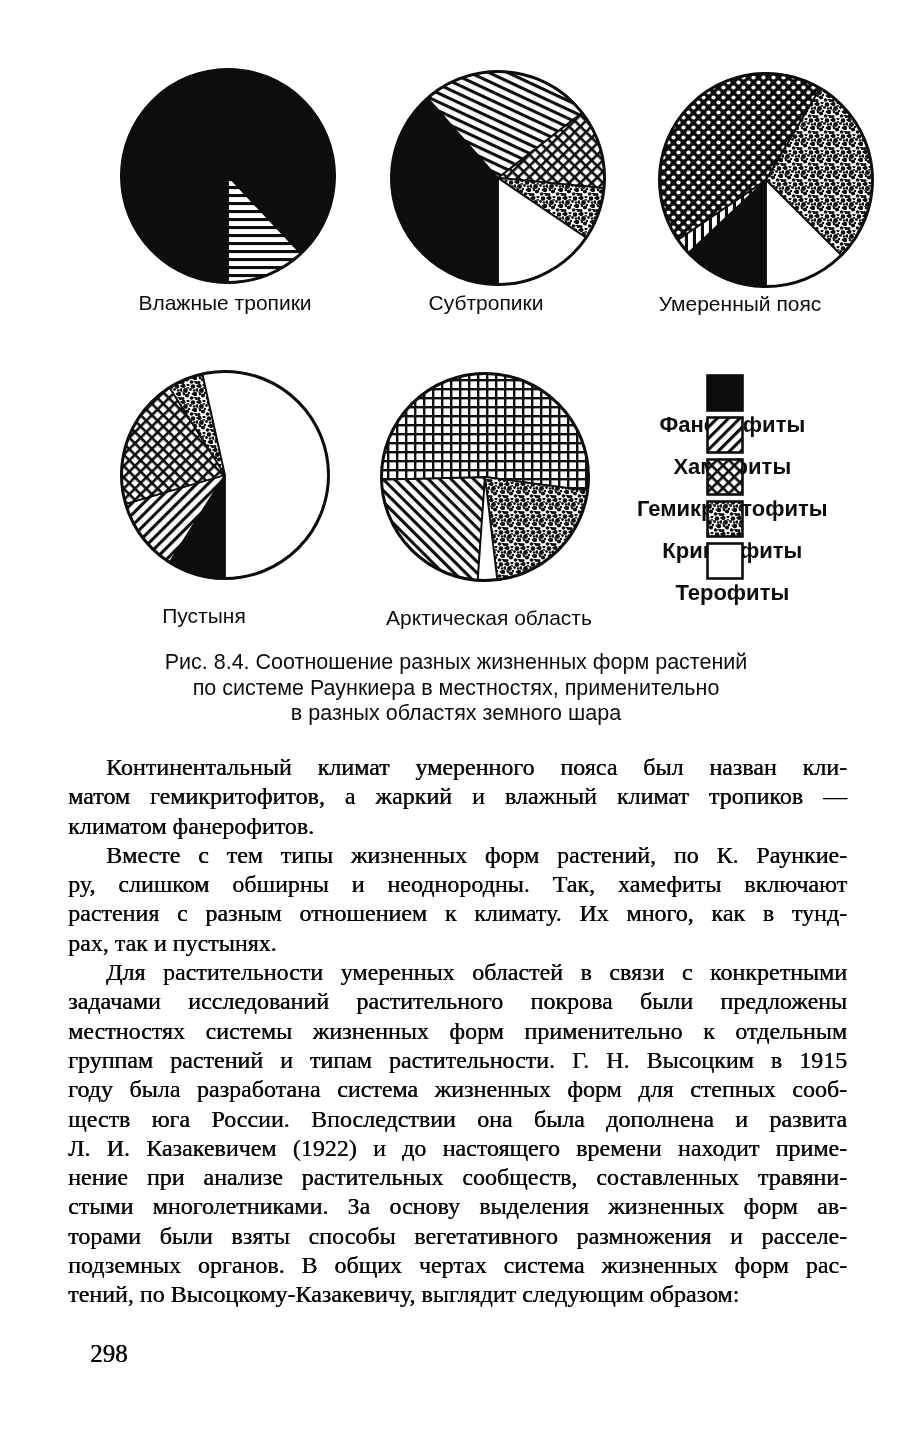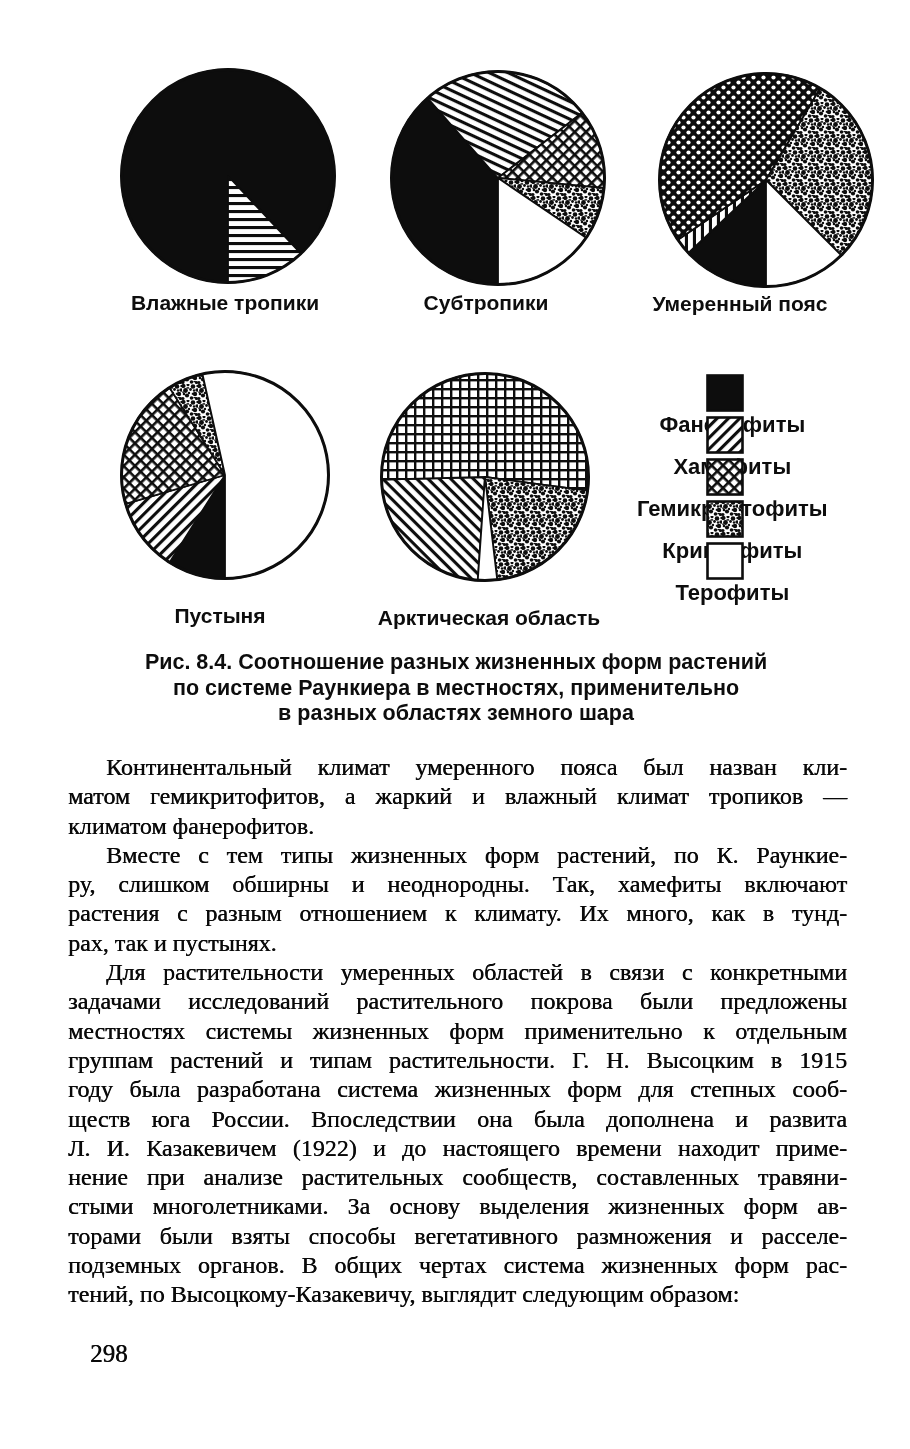--- a/index.html
+++ b/index.html
@@ -2,28 +2,28 @@
 <html><head>
 <meta charset="utf-8">
 <style>
   html,body{margin:0;padding:0;background:#ffffff;}
   .page{position:relative;width:910px;height:1449px;background:#ffffff;overflow:hidden;
         font-family:"Liberation Serif",serif;color:#0d0d0d;}
   .figure{position:absolute;left:0;top:0;width:910px;height:740px;}
   .pie{position:absolute;}
   .pie svg{display:block;}
   .pie-label{position:absolute;transform:translateX(-50%);white-space:nowrap;
-             font-family:"Liberation Sans",sans-serif;font-weight:700;font-size:21px;color:#0d0d0d;}
+             font-family:"Liberation Sans",sans-serif;font-weight:400;font-size:21px;color:#0d0d0d;}
   .legend{position:absolute;left:622px;top:374px;display:flex;flex-direction:column;}
   .legend-row{display:flex;align-items:center;height:36px;margin-bottom:6px;flex-direction:column;}
   .legend-row svg{flex:0 0 auto;display:block;}
   .legend-label{margin-left:15px;font-family:"Liberation Sans",sans-serif;font-weight:700;
                 font-size:22px;white-space:nowrap;color:#0d0d0d;}
   .caption{position:absolute;left:66px;top:650px;width:780px;text-align:center;
-           font-family:"Liberation Sans",sans-serif;font-weight:700;font-size:21.5px;
+           font-family:"Liberation Sans",sans-serif;font-weight:400;font-size:21.5px;
            line-height:25.5px;color:#0d0d0d;}
   .body-text{position:absolute;left:68px;top:753px;width:779px;
              font-size:24px;line-height:29.3px;color:#0a0a0a;
              text-shadow:0.4px 0 0 currentColor;}
   .tline{text-align:justify;text-align-last:justify;}
   .tline.first{text-indent:38px;}
   .tline.last{text-align-last:left;}
   .page-number{position:absolute;left:90px;top:1340px;font-size:25px;color:#0a0a0a;
                text-shadow:0.4px 0 0 currentColor;}
 </style>
@@ -215,21 +215,21 @@
           <path d="M 107 107 L 3.5308958076475534 109.52873043879964 A 103.5 103.5 0 1 1 209.59080841603458 120.6885363916122 Z" fill="url(#p4-grid)" stroke="#0d0d0d" stroke-width="1.8" stroke-linejoin="round"></path>
           <path d="M 107 107 L 209.59080841603458 120.6885363916122 A 103.5 103.5 0 0 1 119.25481071972285 209.77193008902657 Z" fill="url(#p4-speckle)" stroke="#0d0d0d" stroke-width="1.8" stroke-linejoin="round"></path>
           <path d="M 107 107 L 119.25481071972285 209.77193008902657 A 103.5 103.5 0 0 1 99.78020496748297 210.2478792018918 Z" fill="#ffffff" stroke="#0d0d0d" stroke-width="1.8" stroke-linejoin="round"></path>
           <circle cx="107" cy="107" r="103.5" fill="none" stroke="#0d0d0d" stroke-width="3"></circle>
         </svg>
       </div>
 
     <div class="pie-label" style="left:225px;top:291px">Влажные тропики</div>
     <div class="pie-label" style="left:486px;top:291px">Субтропики</div>
     <div class="pie-label" style="left:740px;top:292px">Умеренный пояс</div>
-    <div class="pie-label" style="left:220px;top:604px">Пустыня</div>
+    <div class="pie-label" style="left:204px;top:604px">Пустыня</div>
     <div class="pie-label" style="left:489px;top:606px">Арктическая область</div>
 
     <div class="legend">
         <div class="legend-row">
           <svg viewBox="0 0 38 38" width="38" height="38">
             <defs></defs>
             <rect x="1.5" y="1.5" width="35" height="35" fill="#0d0d0d" stroke="#0d0d0d" stroke-width="2.6"></rect>
           </svg>
           <span class="legend-label">Фанерофиты</span>
         </div>

